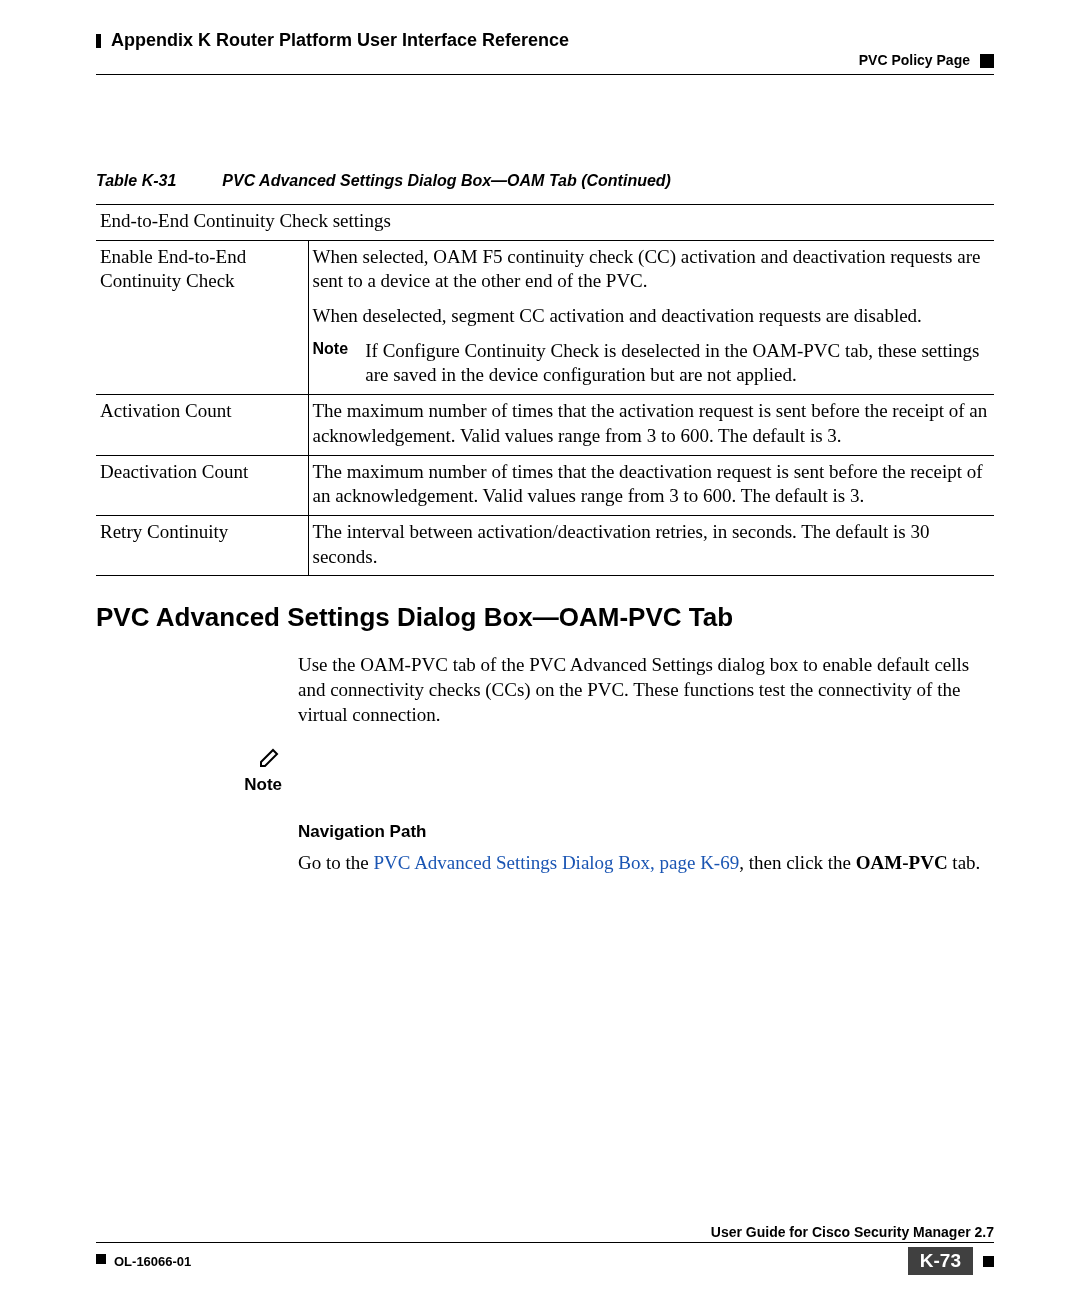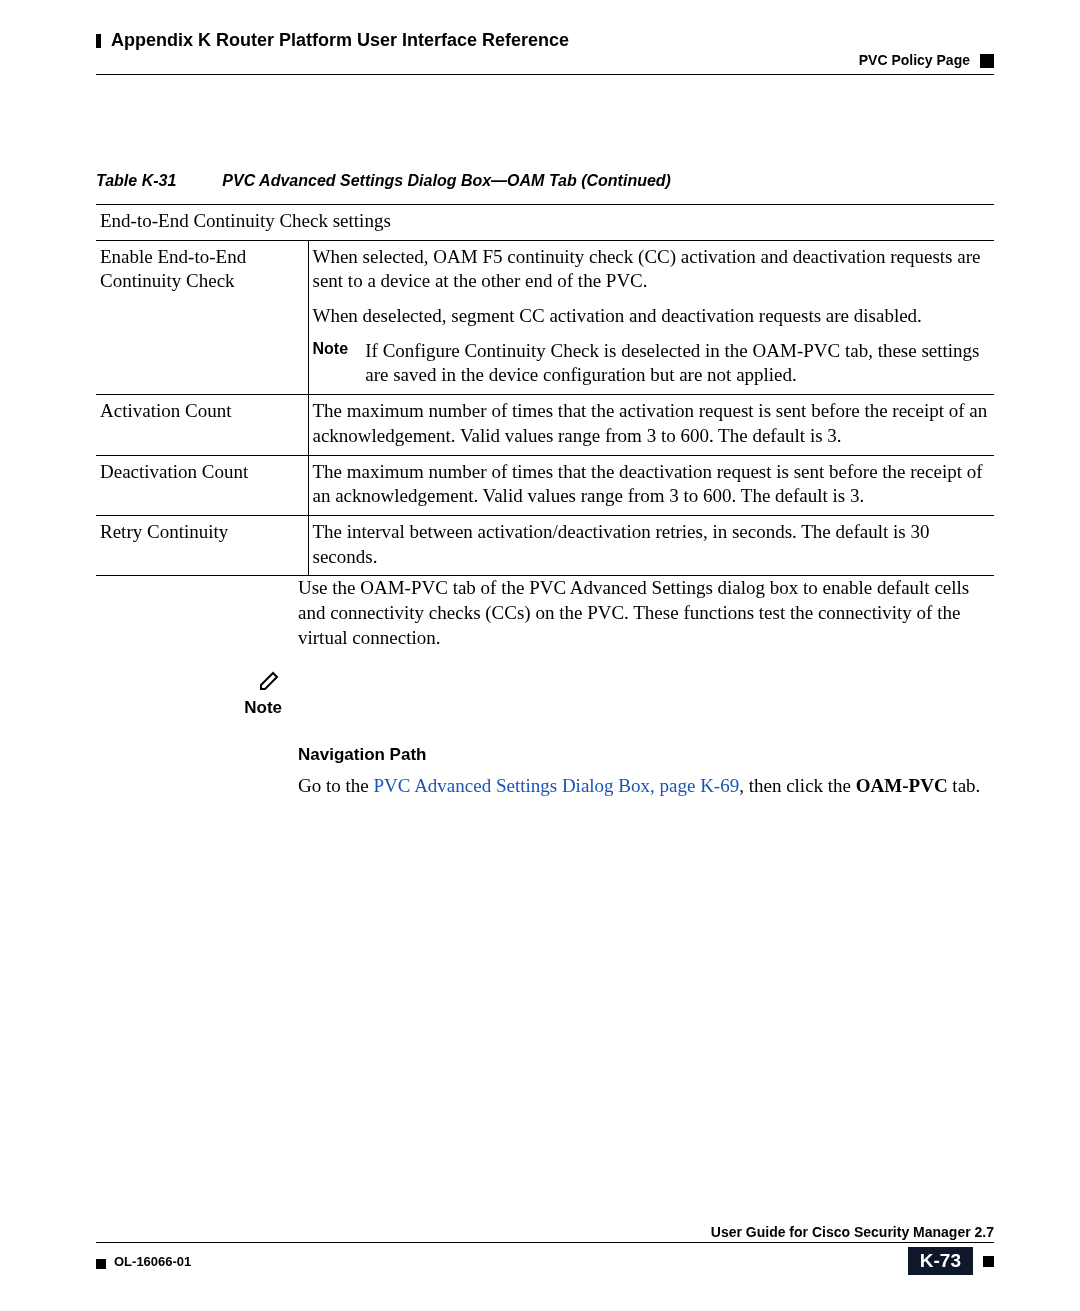--- a/index.html
+++ b/index.html
@@ -172,40 +172,40 @@
     padding-bottom: 2px;
   }
   .footer-bottom {
     display: flex;
     justify-content: space-between;
     align-items: center;
     margin-top: 4px;
   }
   .footer-left {
     display: flex;
-    align-items: flex-end;
+    align-items: flex-start;
     gap: 8px;
   }
   .footer-left-sq {
     width: 10px;
     height: 10px;
     background: #000;
   }
   .footer-left-text {
     font-family: Arial, Helvetica, sans-serif;
     font-weight: bold;
     font-size: 13px;
   }
   .footer-right {
     display: flex;
     align-items: center;
     gap: 10px;
   }
   .pagebox {
-    background: #0f172a;
+    background: #404040;
     color: #fff;
     font-family: Arial, Helvetica, sans-serif;
     font-weight: bold;
     font-size: 19px;
     padding: 3px 12px;
   }
   .footer-right-sq {
     width: 11px;
     height: 11px;
     background: #000;
@@ -260,20 +260,21 @@
       <td>The maximum number of times that the deactivation request is sent before the receipt of an acknowledgement. Valid values range from 3 to 600. The default is 3.</td>
     </tr>
 
     <tr class="spanrow">
       <td class="col1">Retry Continuity</td>
       <td>The interval between activation/deactivation retries, in seconds. The default is 30 seconds.</td>
     </tr>
   </tbody>
     </table>
 
+  <h2 class="section">PVC Advanced Settings Dialog Box—OAM-PVC Tab</h2>
 
   <div class="body-block">
     <p>Use the OAM-PVC tab of the PVC Advanced Settings dialog box to enable default cells and connectivity checks (CCs) on the PVC. These functions test the connectivity of the virtual connection.</p>
   </div>
 
   <div class="note-section">
     <div class="note-left">
       <svg class="pencil" viewBox="0 0 24 24">
         <path d="M3 17 L15 5 L19 9 L7 21 L3 21 Z" fill="none" stroke="#000" stroke-width="2"></path>
         <line x1="3" y1="21" x2="7" y2="21" stroke="#000" stroke-width="2"></line>

